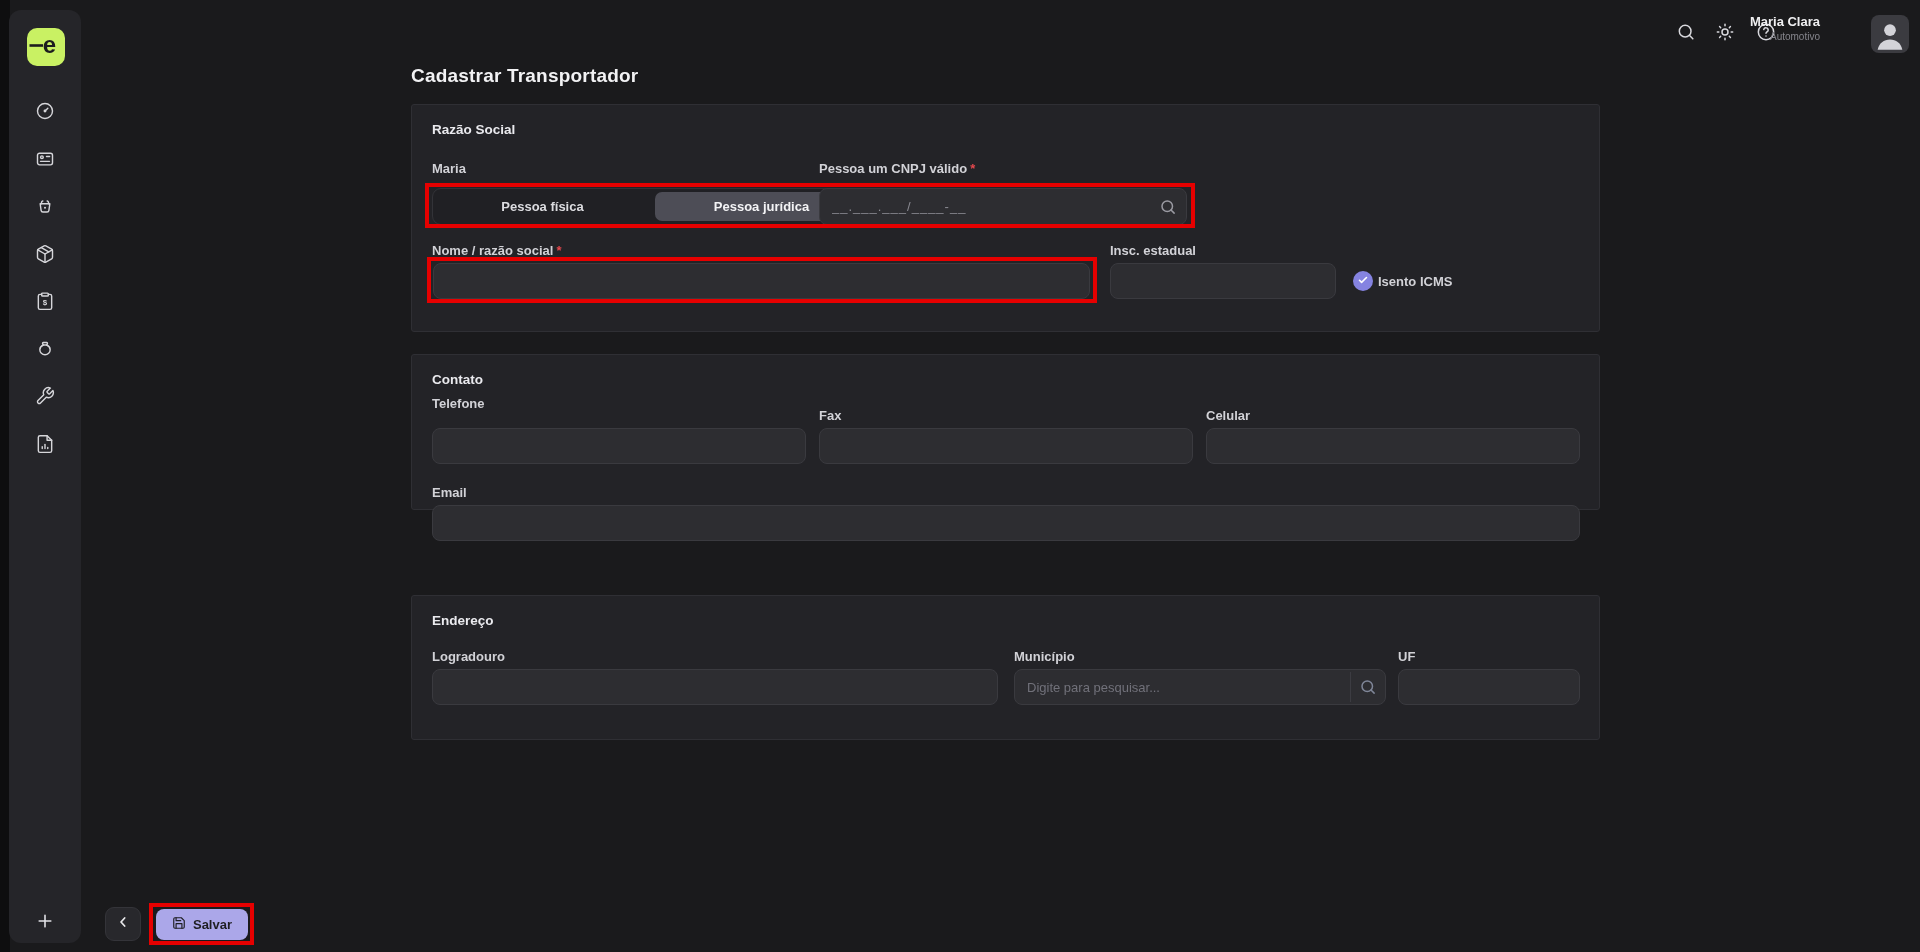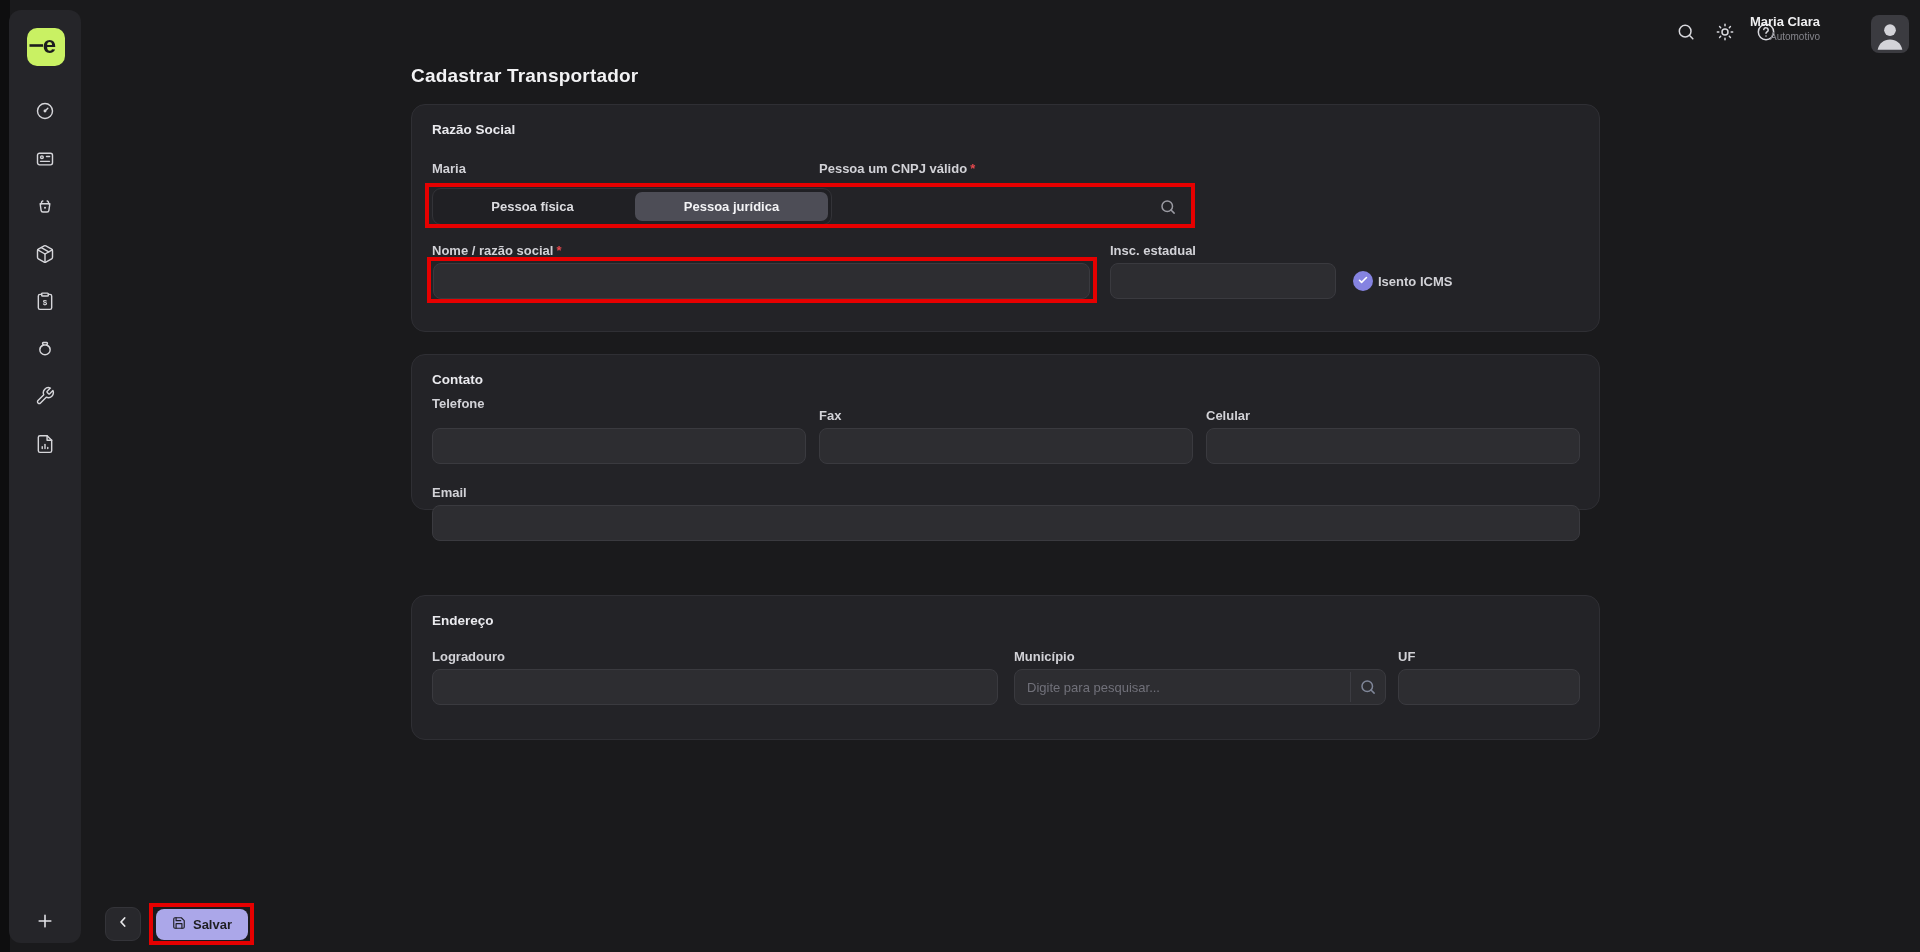--- a/index.html
+++ b/index.html
@@ -19,30 +19,30 @@
   .hdr-ic { top:22px; width:20px; height:20px; color:#d9d9de; cursor:pointer; }
   .hdr-ic svg { width:20px; height:20px; display:block; }
   .user-block { top:14px; right:100px; text-align:right; }
   .user-name { font-size:13px; font-weight:700; color:#f0f0f2; line-height:16px; }
   .user-role { font-size:10px; color:#85858c; line-height:13px; }
   .avatar { left:1871px; top:15px; width:38px; height:38px; border-radius:8px; background:#3b3b40; overflow:hidden; cursor:pointer; }
   .avatar svg { width:38px; height:38px; display:block; }
 
   
   .page-title { left:411px; top:65px; font-size:19px; font-weight:700; color:#f2f2f4; letter-spacing:.2px; }
-  .card { left:411px; width:1189px; background:#232327; border:1px solid #2f2f34; border-radius:14px; }
+  .card { left:411px; width:1189px; background:#232327; border:1px solid #2f2f34; border-radius:3px; }
   .card-h { position:absolute; left:20px; top:17px; font-size:13.5px; font-weight:700; color:#eaeaee; }
   .lbl { position:absolute; font-size:13px; font-weight:700; color:#d2d2d7; white-space:nowrap; }
   .req { color:#e5484d; font-weight:700; margin-left:3px; }
   .inp { position:absolute; background:#2d2d31; border:1px solid #3a3a3f; border-radius:8px; color:#e8e8ea; font-size:13px; padding:0 12px; outline:none; font-family:"Liberation Sans", sans-serif; }
   .inp::placeholder { color:#71717a; }
   .inp.mask::placeholder { color:#8a8a92; letter-spacing:1px; }
 
   
-  .toggle { position:absolute; left:20px; top:83px; width:400px; height:37px; background:#202024; border:1px solid #333338; border-radius:9px; display:flex; }
+  .toggle { position:absolute; left:20px; top:83px; width:440px; height:37px; background:#202024; border:1px solid #333338; border-radius:9px; display:flex; }
   .seg { flex:1; display:flex; align-items:center; justify-content:center; font-size:13px; font-weight:700; color:#dcdce0; cursor:pointer; border-radius:7px; margin:3px; }
   .seg.sel { background:#4d4d56; color:#f4f4f6; }
 
   .search-in-input { position:absolute; width:18px; height:18px; color:#9a9aa2; cursor:pointer; }
   .search-in-input svg { width:18px; height:18px; display:block; }
 
   .chk { position:absolute; width:20px; height:20px; border-radius:50%; background:#8583e1; display:flex; align-items:center; justify-content:center; cursor:pointer; }
   .chk svg { width:12px; height:12px; }
 
   .divider-v { position:absolute; width:1px; background:#3c3c42; }
@@ -202,20 +202,21 @@
     <div class="lbl" style="left:20px; top:56px">Maria</div>
     <div class="lbl" style="left:407px; top:56px">
       <span>Pessoa um CNPJ válido</span><span class="req">*</span>
     </div>
 
     <div class="toggle">
       <div class="seg">Pessoa física</div>
       <div class="seg sel">Pessoa jurídica</div>
     </div>
 
+    <input class="inp mask" style="left: 407px; top: 83px; width: 368px; height: 37px; padding-right: 40px;" placeholder="__.___.___/____-__">
     <div class="search-in-input" style="left:747px; top:93px">
       <span>
         <svg viewBox="0 0 24 24" fill="none" stroke="currentColor" stroke-width="2" stroke-linecap="round">
           <circle cx="11" cy="11" r="7"></circle>
             <path d="M20.2 20.2l-4.2-4.2"></path>
         </svg>
       </span>
     </div>
 
     <div class="lbl" style="left:20px; top:138px">

